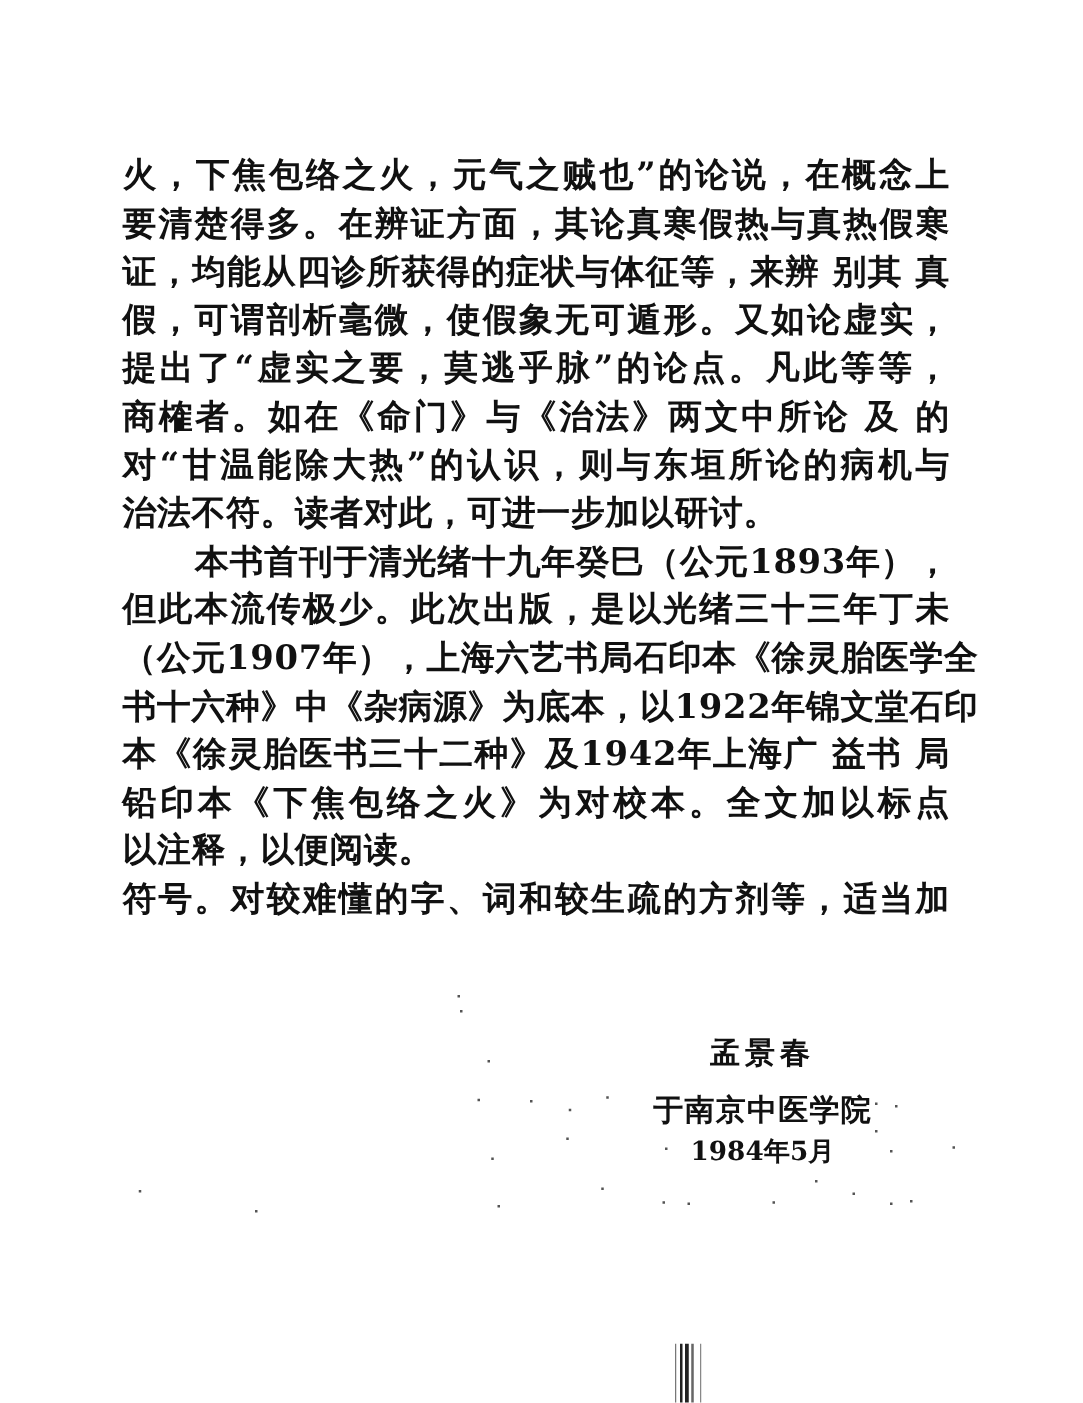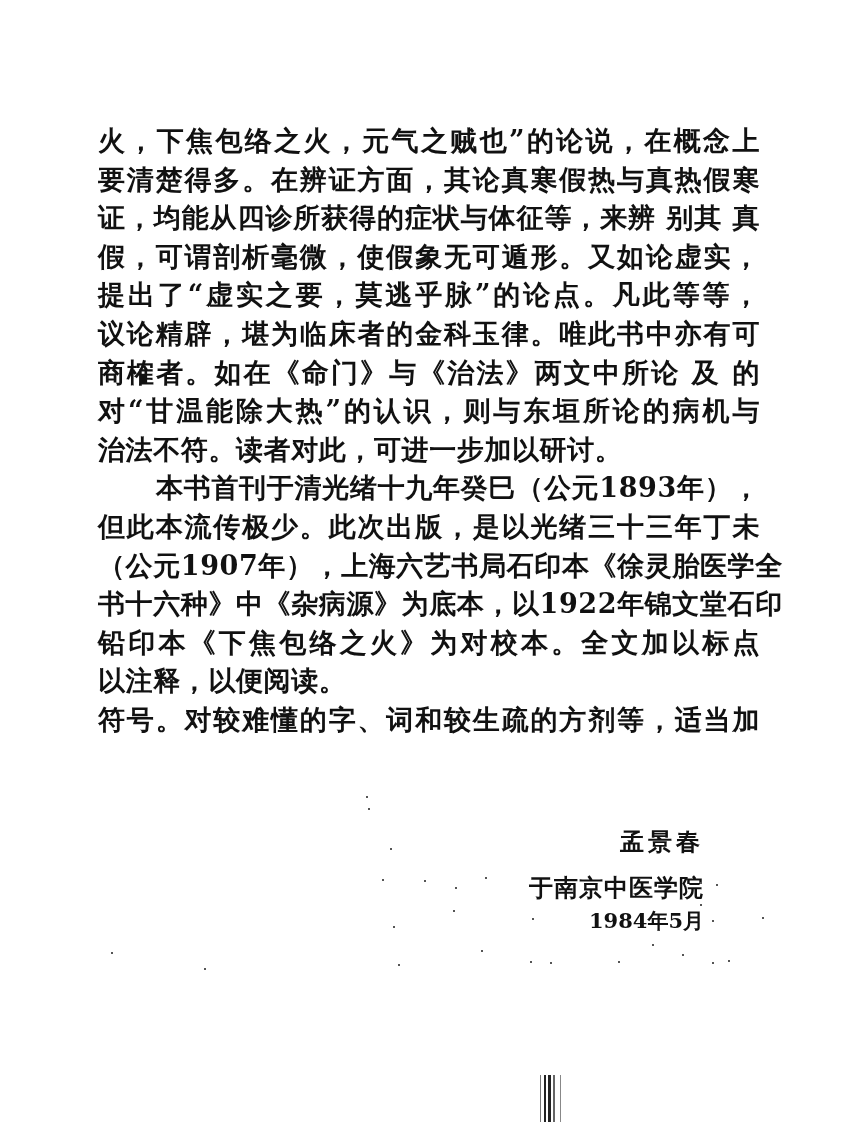--- a/index.html
+++ b/index.html
@@ -37,23 +37,23 @@
       text-align-last: justify;
     }
     .line.last {
       text-align-last: left;
     }
     .line.indent {
       padding-left: 58px;
     }
     .signature {
       position: absolute;
-      left: 464px;
+      left: 490px;
       width: 240px;
-      text-align: right;
+      text-align: center;
       font-weight: bold;
       white-space: nowrap;
     }
     .sig-name {
       top: 826px;
       font-size: 24px;
       letter-spacing: 4px;
     }
     .sig-place {
       top: 872px;
@@ -89,29 +89,29 @@
 
 <div class="page">
 
   <div class="body-text">
 
     <div class="line">火，下焦包络之火，元气之贼也”的论说，在概念上</div>
     <div class="line">要清楚得多。在辨证方面，其论真寒假热与真热假寒</div>
     <div class="line">证，均能从四诊所获得的症状与体征等，来辨 别其 真</div>
     <div class="line">假，可谓剖析毫微，使假象无可遁形。又如论虚实，</div>
     <div class="line">提出了“虚实之要，莫逃乎脉”的论点。凡此等等，</div>
-    <div class="line">议论精辟，堪为临床者的金科玉律。唯此书中亦有可</div>
     <div class="line">商榷者。如在《命门》与《治法》两文中所论 及 的</div>
     <div class="line">对“甘温能除大热”的认识，则与东垣所论的病机与</div>
     <div class="line last">治法不符。读者对此，可进一步加以研讨。</div>
 
     <div class="line indent">本书首刊于清光绪十九年癸巳（公元1893年），</div>
     <div class="line">但此本流传极少。此次出版，是以光绪三十三年丁未</div>
     <div class="line">（公元1907年），上海六艺书局石印本《徐灵胎医学全</div>
     <div class="line">书十六种》中《杂病源》为底本，以1922年锦文堂石印</div>
+    <div class="line">本《徐灵胎医书三十二种》及1942年上海广 益书 局</div>
     <div class="line">铅印本《下焦包络之火》为对校本。全文加以标点</div>
     <div class="line last">以注释，以便阅读。</div>
     <div class="line">符号。对较难懂的字、词和较生疏的方剂等，适当加</div>
   </div>
 
   <div class="signature sig-name">孟景春</div>
   <div class="signature sig-place">于南京中医学院</div>
   <div class="signature sig-date">1984年5月</div>
 
   <div>

